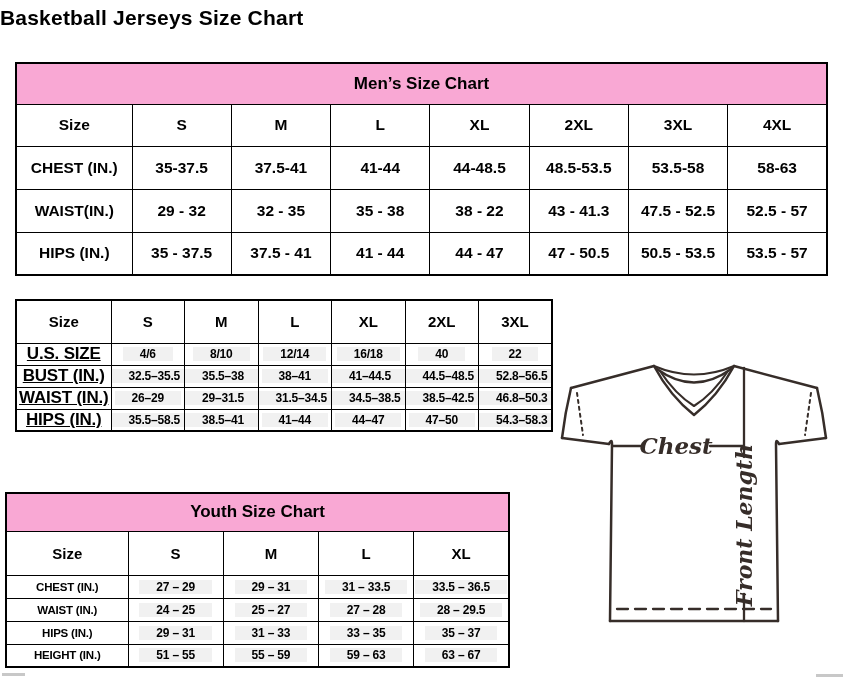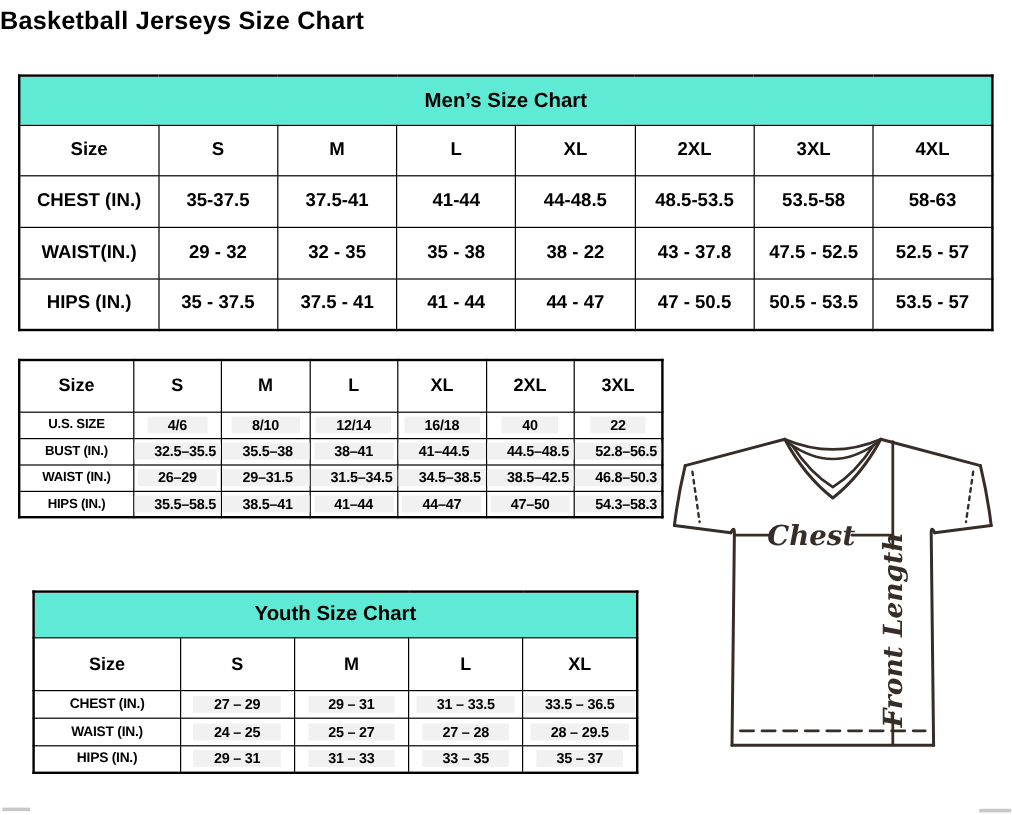--- a/index.html
+++ b/index.html
@@ -33,42 +33,42 @@
     border: 1.5px solid #000;
     text-align: center;
     vertical-align: middle;
     color: #000;
     font-weight: bold;
     overflow: hidden;
     white-space: nowrap;
   }
   table { border: 2px solid #000; }
   .chart-title-cell {
-    background: #5eead4;
+    background: #f9a8d4;
     font-size: 17px;
     font-weight: bold;
   }
 
   
   .mens { left: 15px; top: 62px; width: 813px; }
   .mens .chart-title-cell { height: 41px; }
   .mens .size-row td { height: 42px; font-size: 15.5px; }
   .mens .data-row td { height: 43px; font-size: 15.5px; }
   .mens col.label-col { width: 116px; }
 
   
   .womens { left: 15px; top: 299px; width: 538px; }
   .womens .chart-title-cell { height: 38px; }
   .womens .size-row td { height: 43px; font-size: 15px; }
   .womens .data-row td { height: 22px; font-size: 12px; letter-spacing: -0.2px; }
-  .womens .data-row td.row-label { font-size: 11px; }
+  .womens .data-row td.row-label { font-size: 17px; text-decoration: underline; }
   .womens col.label-col { width: 95px; }
 
   
-  .youth { left: 27px; top: 492px; width: 505px; }
+  .youth { left: 5px; top: 492px; width: 505px; }
   .youth .chart-title-cell { height: 38px; }
   .youth .size-row td { height: 44px; font-size: 15px; }
   .youth .data-row td { height: 23px; font-size: 12px; letter-spacing: -0.2px; }
   .youth .data-row td.row-label { font-size: 11.5px; }
   .youth col.label-col { width: 122px; }
 
   .hl { background: #f1f1f1; padding: 0 17px; }
 
   
   .jersey-wrap {
@@ -136,21 +136,21 @@
       <td>48.5-53.5</td>
       <td>53.5-58</td>
       <td>58-63</td>
     </tr>
     <tr class="data-row">
       <td class="row-label">WAIST(IN.)</td>
       <td>29 - 32</td>
       <td>32 - 35</td>
       <td>35 - 38</td>
       <td>38 - 22</td>
-      <td>43 - 37.8</td>
+      <td>43 - 41.3</td>
       <td>47.5 - 52.5</td>
       <td>52.5 - 57</td>
     </tr>
     <tr class="data-row">
       <td class="row-label">HIPS (IN.)</td>
       <td>35 - 37.5</td>
       <td>37.5 - 41</td>
       <td>41 - 44</td>
       <td>44 - 47</td>
       <td>47 - 50.5</td>
@@ -252,20 +252,27 @@
       <td><span class="hl">27 – 28</span></td>
       <td><span class="hl">28 – 29.5</span></td>
     </tr>
     <tr class="data-row">
       <td class="row-label">HIPS (IN.)</td>
       <td><span class="hl">29 – 31</span></td>
       <td><span class="hl">31 – 33</span></td>
       <td><span class="hl">33 – 35</span></td>
       <td><span class="hl">35 – 37</span></td>
     </tr>
+    <tr class="data-row">
+      <td class="row-label">HEIGHT (IN.)</td>
+      <td><span class="hl">51 – 55</span></td>
+      <td><span class="hl">55 – 59</span></td>
+      <td><span class="hl">59 – 63</span></td>
+      <td><span class="hl">63 – 67</span></td>
+    </tr>
   </tbody>
     </table>
 
   <div class="jersey-wrap">
     <svg viewBox="0 0 285 312" xmlns="http://www.w3.org/2000/svg">
       <g fill="none" stroke="#362d29" stroke-width="2.5" stroke-linejoin="round" stroke-linecap="round">
 
         <path d="M96,8 L13,30"></path>
         <path d="M176,8 L259,30"></path>
 

